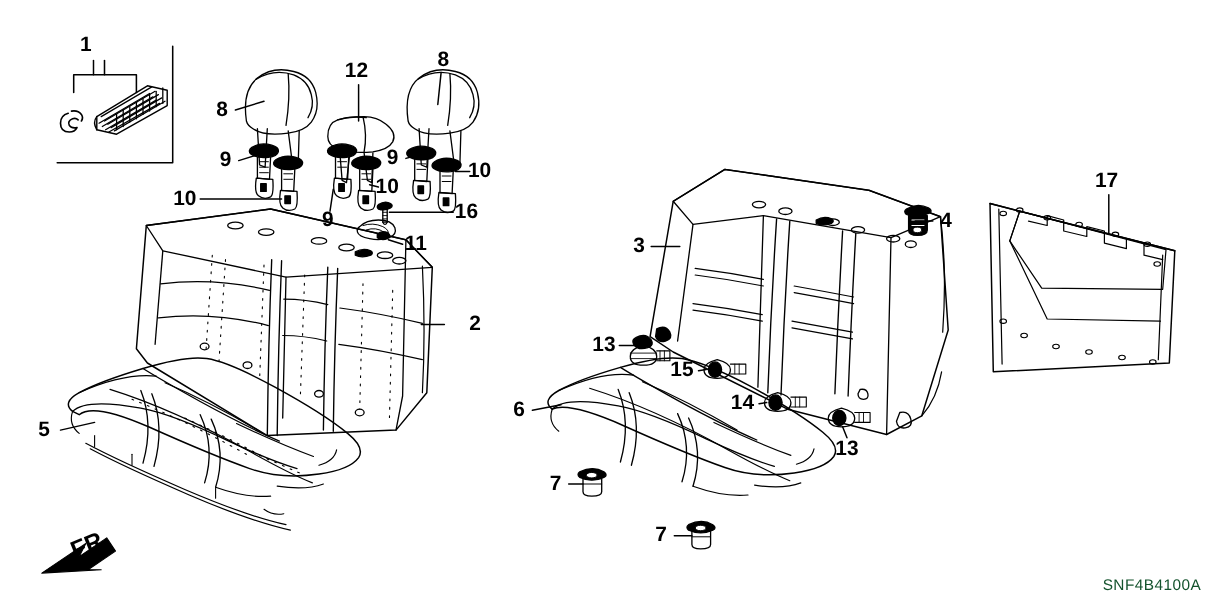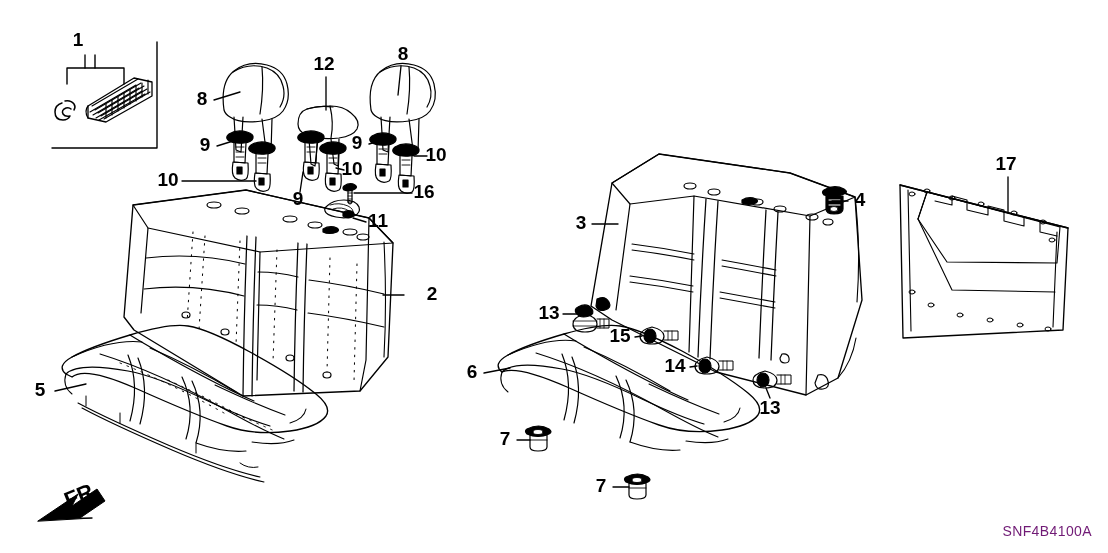--- a/index.html
+++ b/index.html
@@ -4,21 +4,21 @@
 <style>
   html,body{margin:0;padding:0;background:#ffffff;}
   body{width:1108px;height:553px;position:relative;overflow:hidden;
        font-family:"Liberation Sans","DejaVu Sans",sans-serif;}
   #stage{position:absolute;inset:0;width:1108px;height:553px;}
   svg.layer{position:absolute;left:0;top:0;width:1108px;height:553px;}
   .callout-num{font-family:"Liberation Sans","DejaVu Sans",sans-serif;
       font-size:19px;font-weight:700;fill:#000;dominant-baseline:middle;}
   .code-label{position:absolute;right:16px;bottom:14px;
       font-family:"Liberation Sans","DejaVu Sans",sans-serif;
-      font-size:14px;font-weight:400;color:#701a75;letter-spacing:.4px;}
+      font-size:14px;font-weight:400;color:#14532d;letter-spacing:.4px;}
   .fr-text{font-family:"Liberation Sans","DejaVu Sans",sans-serif;
       font-size:22px;font-weight:700;fill:#000;}
 </style>
 </head>
 <body>
 
 <div id="stage">
 
 <svg class="layer" viewBox="0 0 1108 553">
   <g fill="none" stroke="#000" stroke-width="1.2" stroke-linejoin="round" stroke-linecap="round">

